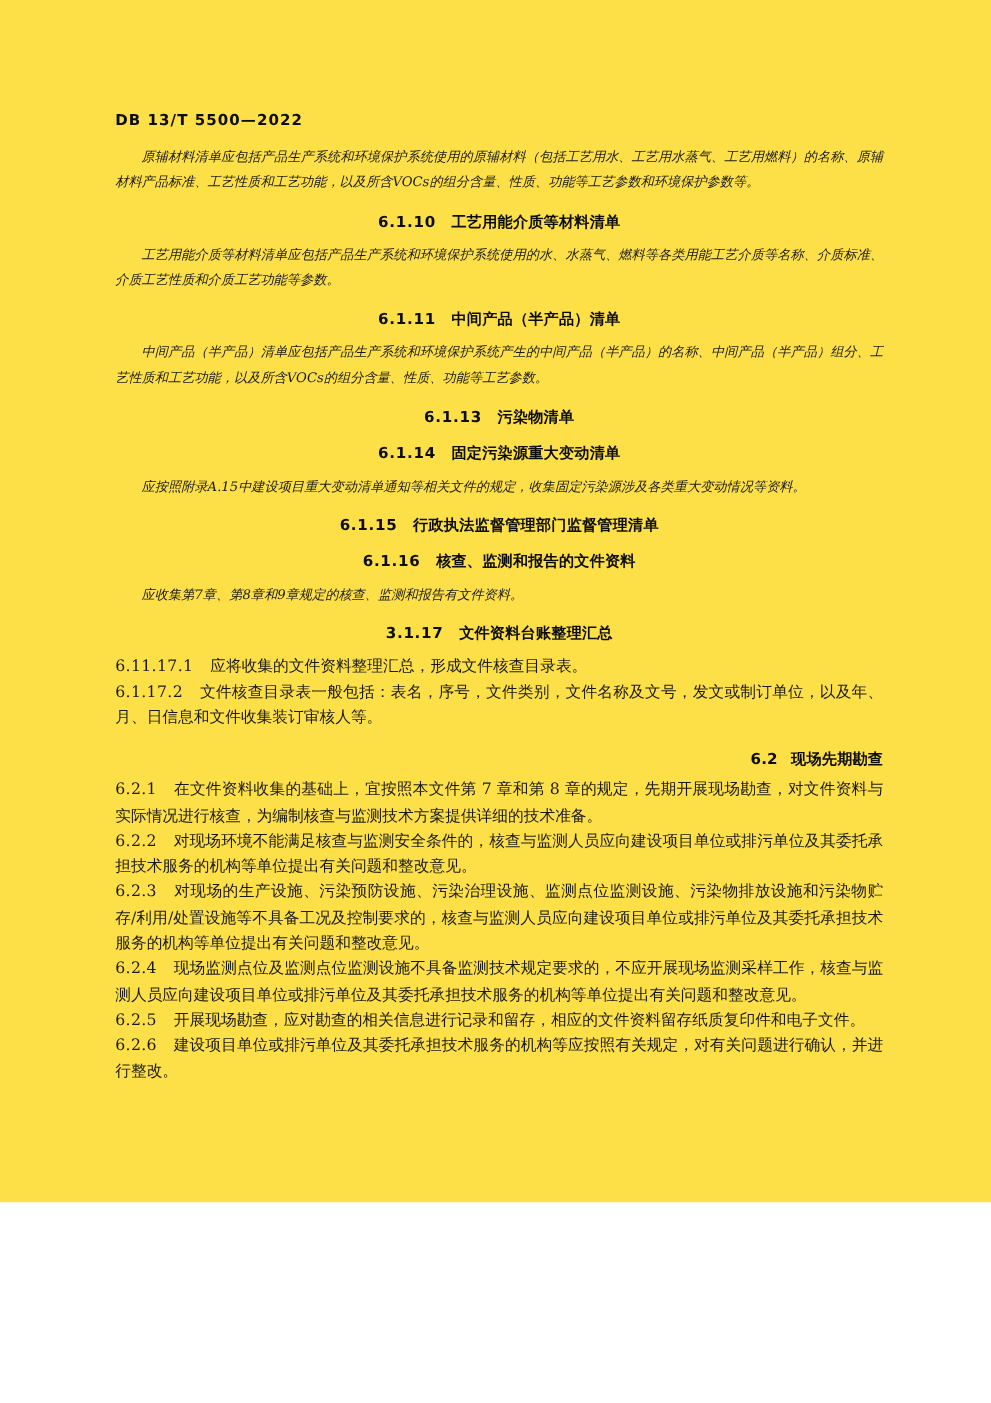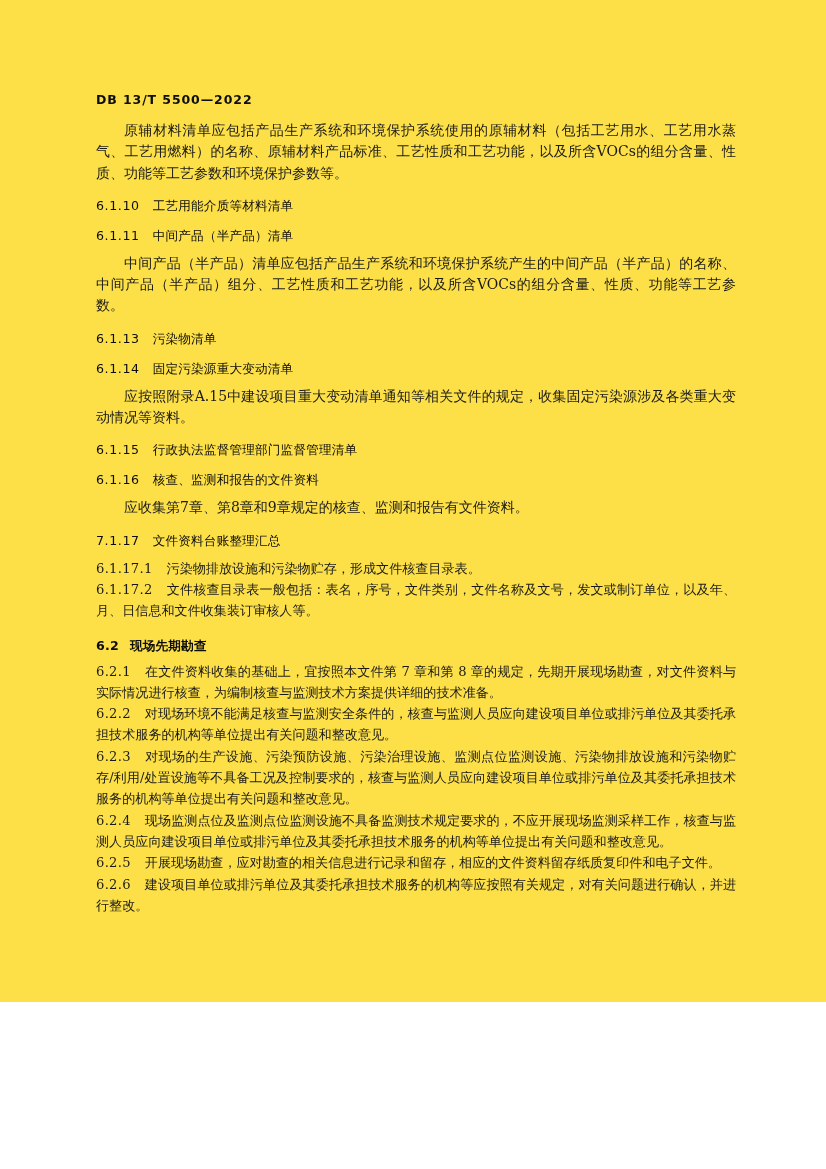--- a/index.html
+++ b/index.html
@@ -32,59 +32,62 @@
     font-size: 12.5px;
     letter-spacing: 0.9px;
     color: #0d0d0d;
     margin: 0 0 13px 0;
     line-height: 1.2;
   }
 
   
   .clause-heading {
     font-family: "DejaVu Sans", "Liberation Sans", sans-serif;
-    font-weight: normal;
+    font-weight: bold;
     font-size: 12.6px;
     color: #0d0d0d;
     margin: 13px 0 9px 0;
     line-height: 1.35;
     letter-spacing: 0.2px;
+    text-align: center;
   }
   .clause-heading .num {
     letter-spacing: 0.6px;
   }
   .clause-heading .sep {
     display: inline-block;
     width: 13px;
   }
 
   
   .section-heading {
     font-family: "DejaVu Sans", "Liberation Sans", sans-serif;
     font-weight: bold;
     font-size: 12.6px;
     color: #0d0d0d;
     margin: 15px 0 7px 0;
     line-height: 1.35;
     letter-spacing: 0.2px;
+    text-align: right;
   }
   .section-heading .sep {
     display: inline-block;
     width: 11px;
   }
 
   
   p.body {
-    font-size: 14px;
+    font-size: 11px;
     line-height: 21.3px;
     margin: 0 0 9px 0;
     text-indent: 2em;
     text-align: justify;
     text-justify: inter-ideograph;
     color: #1a1a1a;
+    font-style: italic;
   }
   
   p.numbered {
     font-size: 13.1px;
     line-height: 21.3px;
     margin: 0;
     text-indent: 0;
     text-align: justify;
     text-justify: inter-ideograph;
     color: #1a1a1a;
@@ -112,30 +115,31 @@
 <body>
 
 <div class="page">
 
   <div class="content">
     <div class="doc-header">DB 13/T 5500—2022</div>
 
     <div id="blocks-container">
         <p class="body">原辅材料清单应包括产品生产系统和环境保护系统使用的原辅材料（包括工艺用水、工艺用水蒸气、工艺用燃料）的名称、原辅材料产品标准、工艺性质和工艺功能，以及所含VOCs的组分含量、性质、功能等工艺参数和环境保护参数等。</p>
         <div class="clause-heading"><span class="num">6.1.10</span><span class="sep"></span><span>工艺用能介质等材料清单</span></div>
+        <p class="body">工艺用能介质等材料清单应包括产品生产系统和环境保护系统使用的水、水蒸气、燃料等各类用能工艺介质等名称、介质标准、介质工艺性质和介质工艺功能等参数。</p>
         <div class="clause-heading"><span class="num">6.1.11</span><span class="sep"></span><span>中间产品（半产品）清单</span></div>
         <p class="body">中间产品（半产品）清单应包括产品生产系统和环境保护系统产生的中间产品（半产品）的名称、中间产品（半产品）组分、工艺性质和工艺功能，以及所含VOCs的组分含量、性质、功能等工艺参数。</p>
         <div class="clause-heading"><span class="num">6.1.13</span><span class="sep"></span><span>污染物清单</span></div>
         <div class="clause-heading"><span class="num">6.1.14</span><span class="sep"></span><span>固定污染源重大变动清单</span></div>
         <p class="body">应按照附录A.15中建设项目重大变动清单通知等相关文件的规定，收集固定污染源涉及各类重大变动情况等资料。</p>
         <div class="clause-heading"><span class="num">6.1.15</span><span class="sep"></span><span>行政执法监督管理部门监督管理清单</span></div>
         <div class="clause-heading"><span class="num">6.1.16</span><span class="sep"></span><span>核查、监测和报告的文件资料</span></div>
         <p class="body">应收集第7章、第8章和9章规定的核查、监测和报告有文件资料。</p>
-        <div class="clause-heading"><span class="num">7.1.17</span><span class="sep"></span><span>文件资料台账整理汇总</span></div>
-        <p class="numbered"><span class="num">6.1.17.1</span><span class="sep"></span><span>污染物排放设施和污染物贮存，形成文件核查目录表。</span></p>
+        <div class="clause-heading"><span class="num">3.1.17</span><span class="sep"></span><span>文件资料台账整理汇总</span></div>
+        <p class="numbered"><span class="num">6.11.17.1</span><span class="sep"></span><span>应将收集的文件资料整理汇总，形成文件核查目录表。</span></p>
         <p class="numbered"><span class="num">6.1.17.2</span><span class="sep"></span><span>文件核查目录表一般包括：表名，序号，文件类别，文件名称及文号，发文或制订单位，以及年、月、日信息和文件收集装订审核人等。</span></p>
         <div class="section-heading"><span class="num">6.2</span><span class="sep"></span><span>现场先期勘查</span></div>
         <p class="numbered"><span class="num">6.2.1</span><span class="sep"></span><span>在文件资料收集的基础上，宜按照本文件第 7 章和第 8 章的规定，先期开展现场勘查，对文件资料与实际情况进行核查，为编制核查与监测技术方案提供详细的技术准备。</span></p>
         <p class="numbered"><span class="num">6.2.2</span><span class="sep"></span><span>对现场环境不能满足核查与监测安全条件的，核查与监测人员应向建设项目单位或排污单位及其委托承担技术服务的机构等单位提出有关问题和整改意见。</span></p>
         <p class="numbered"><span class="num">6.2.3</span><span class="sep"></span><span>对现场的生产设施、污染预防设施、污染治理设施、监测点位监测设施、污染物排放设施和污染物贮存/利用/处置设施等不具备工况及控制要求的，核查与监测人员应向建设项目单位或排污单位及其委托承担技术服务的机构等单位提出有关问题和整改意见。</span></p>
         <p class="numbered"><span class="num">6.2.4</span><span class="sep"></span><span>现场监测点位及监测点位监测设施不具备监测技术规定要求的，不应开展现场监测采样工作，核查与监测人员应向建设项目单位或排污单位及其委托承担技术服务的机构等单位提出有关问题和整改意见。</span></p>
         <p class="numbered"><span class="num">6.2.5</span><span class="sep"></span><span>开展现场勘查，应对勘查的相关信息进行记录和留存，相应的文件资料留存纸质复印件和电子文件。</span></p>
         <p class="numbered"><span class="num">6.2.6</span><span class="sep"></span><span>建设项目单位或排污单位及其委托承担技术服务的机构等应按照有关规定，对有关问题进行确认，并进行整改。</span></p>
       </div>
   </div>

